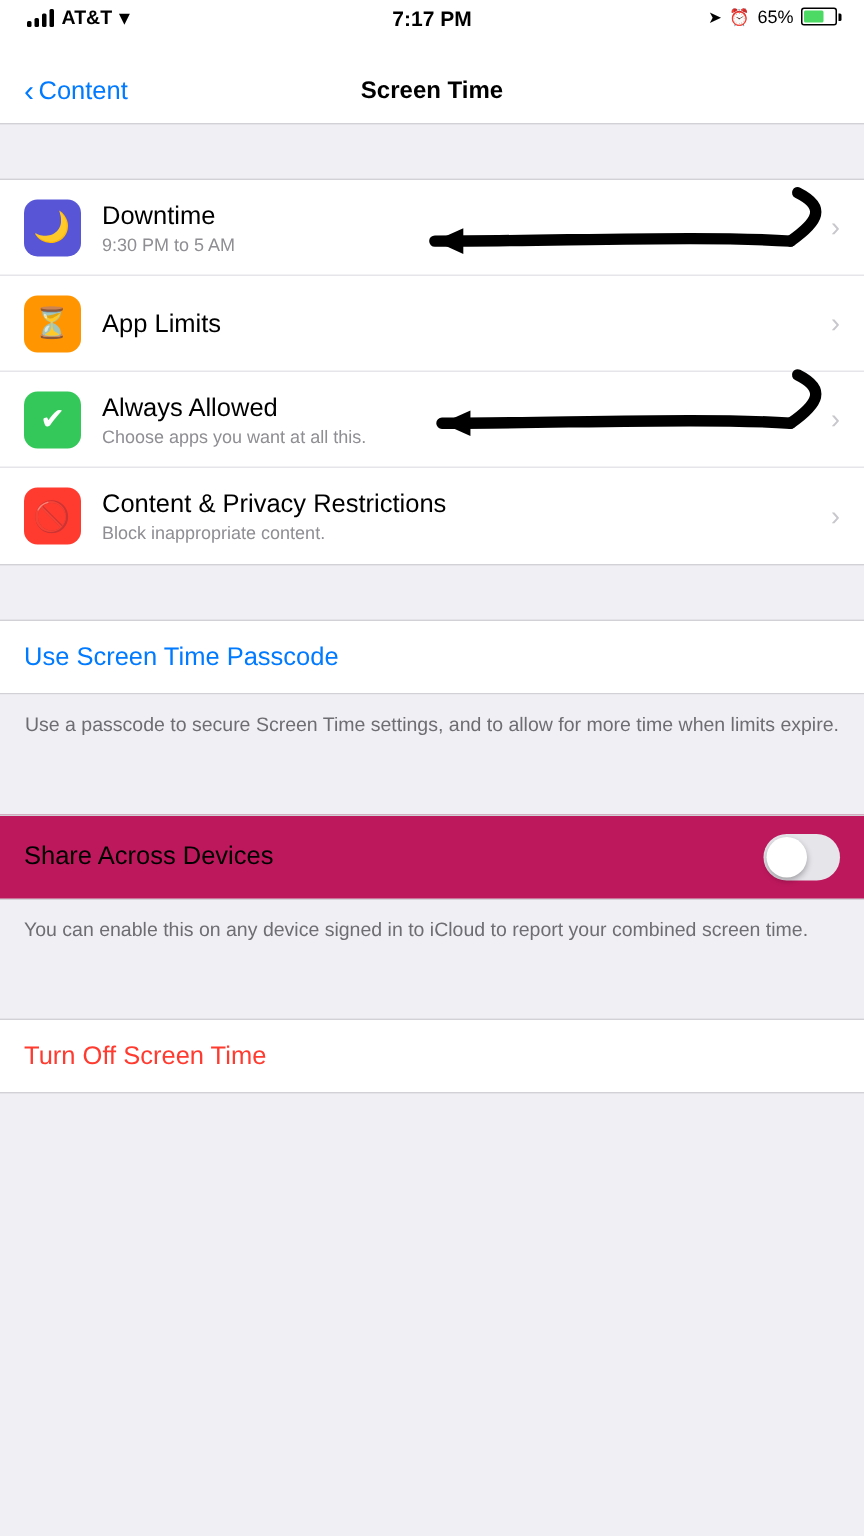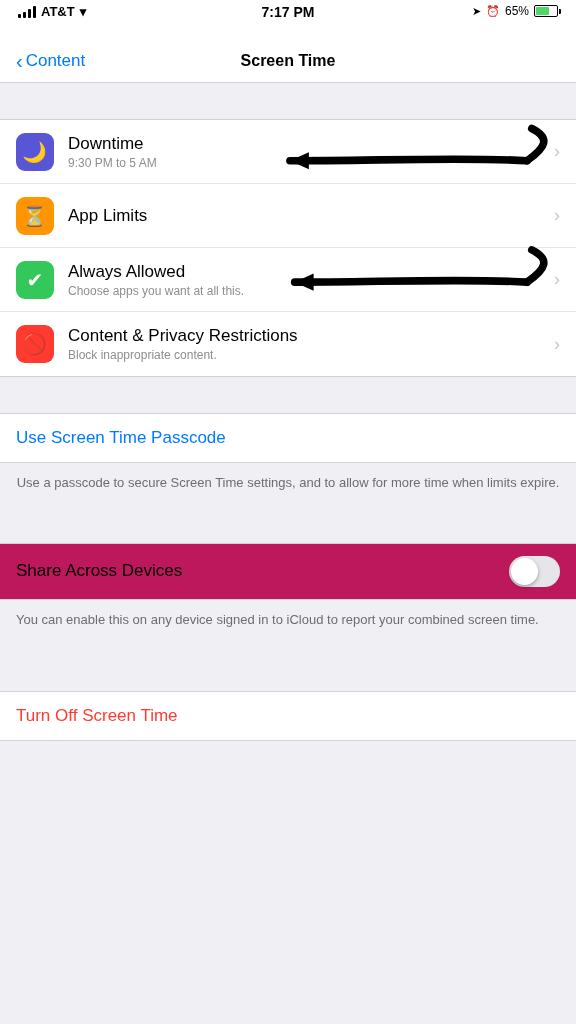--- a/index.html
+++ b/index.html
@@ -250,21 +250,21 @@
       color: #6d6d72;
       line-height: 1.5;
     }
 
     
     .turn-off-section {
       background: #fff;
       border-top: 1px solid #d1d1d6;
       border-bottom: 1px solid #d1d1d6;
       padding: 14px 16px;
-      margin-top: 12px;
+      margin-top: 0;
     }
     .turn-off-label {
       color: #ff3b30;
       font-size: 17px;
       cursor: pointer;
     }
 
     .bottom-gap {
       height: 40px;
     }

